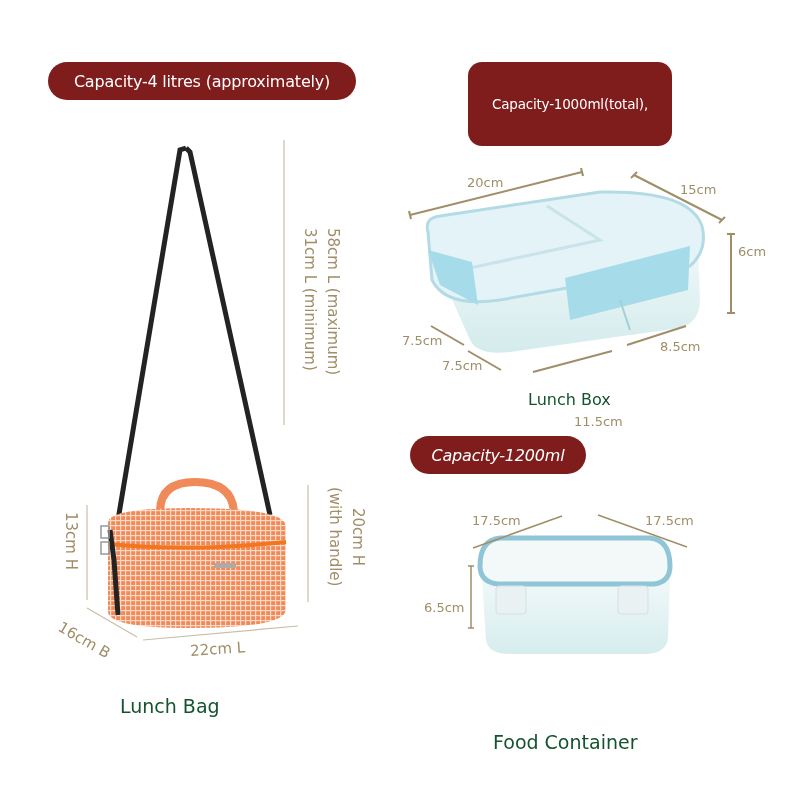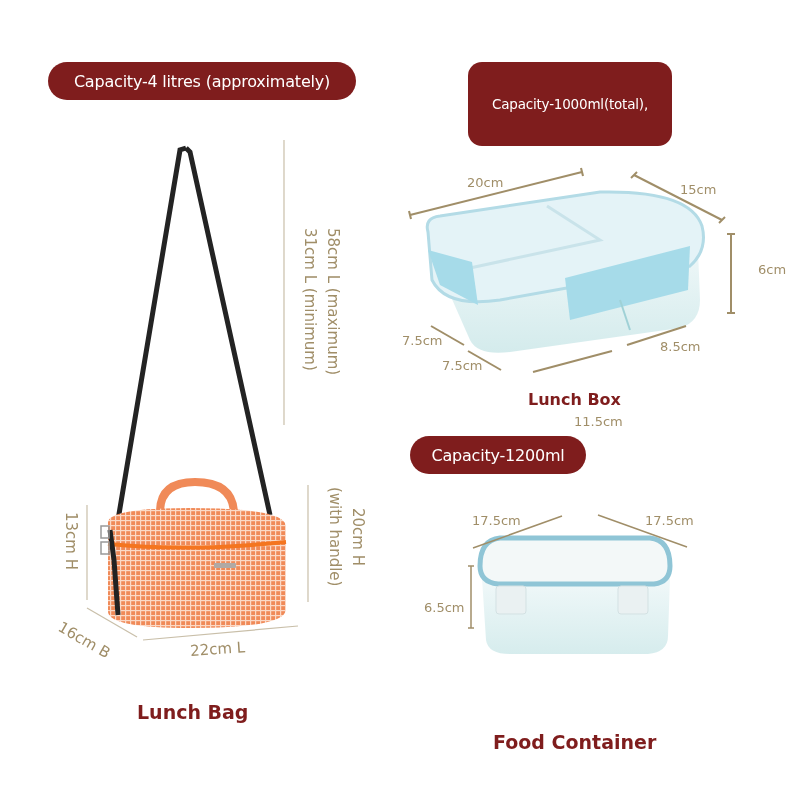--- a/index.html
+++ b/index.html
@@ -6,26 +6,26 @@
   body { width: 800px; height: 800px; position: relative; overflow: hidden;
          font-family: "DejaVu Sans", "Liberation Sans", sans-serif; }
   .pill {
     position: absolute; background: #7f1d1d; color: #ffffff;
     border-radius: 20px; text-align: center; display: flex;
     align-items: center; justify-content: center; letter-spacing: -0.2px;
   }
   .pill-bag { left: 48px; top: 62px; width: 308px; height: 38px; font-size: 16px; }
   .pill-box { left: 468px; top: 62px; width: 204px; height: 84px; font-size: 13.5px;
               line-height: 21px; flex-direction: column; border-radius: 14px; }
-  .pill-food { left: 410px; top: 436px; width: 176px; height: 38px; font-size: 16px; }
+  .pill-food { left: 410px; top: 436px; width: 176px; height: 38px; font-size: 16px; font-style: italic; }
   .dim { position: absolute; color: #a08e68; font-size: 13px; white-space: nowrap; }
   .dim-lg { font-size: 15px; }
   .vtext { position: absolute; color: #a08e68; font-size: 15px; white-space: nowrap;
            transform-origin: left top; transform: rotate(90deg); line-height: 19px; }
-  .title { position: absolute; font-weight: bold; color: #7f1d1d; font-size: 19px; white-space: nowrap; }
+  .title { position: absolute; font-weight: normal; color: #14532d; font-size: 19px; white-space: nowrap; }
   svg.layer { position: absolute; left: 0; top: 0; }
 </style>
 </head>
 <body>
 
 <svg class="layer" width="800" height="800" viewBox="0 0 800 800">
   <defs>
     <pattern id="gingham" width="5" height="5" patternUnits="userSpaceOnUse">
       <rect width="5" height="5" fill="#f08a58"></rect>
       <rect width="5" height="1.2" fill="#fbd9c6"></rect>
@@ -120,25 +120,25 @@
   <span>Capacity-1200ml</span>
 </div>
 
 <div class="vtext" style="left:342px; top:228px;">58cm L (maximum)</div>
 <div class="vtext" style="left:319px; top:228px;">31cm L (minimum)</div>
 <div class="vtext" style="left:367px; top:508px;">20cm H</div>
 <div class="vtext" style="left:344px; top:487px;">(with handle)</div>
 <div class="vtext" style="left:80px; top:512px;">13cm H</div>
 <div class="dim dim-lg" style="left:64px; top:618px; transform: rotate(30deg); transform-origin:left top;">16cm B</div>
 <div class="dim dim-lg" style="left:190px; top:640px; transform: rotate(-4deg);">22cm L</div>
-<div class="title" style="left:137px; top:695px;margin-top:6px;">Lunch Bag</div>
+<div class="title" style="left:120px; top:695px;">Lunch Bag</div>
 
 <div class="dim" style="left:467px; top:175px;">20cm</div>
 <div class="dim" style="left:680px; top:182px;">15cm</div>
-<div class="dim" style="left:738px; top:262px;margin-left:20px;">6cm</div>
+<div class="dim" style="left:738px; top:244px;">6cm</div>
 <div class="dim" style="left:402px; top:333px;">7.5cm</div>
 <div class="dim" style="left:442px; top:358px;">7.5cm</div>
 <div class="dim" style="left:574px; top:366px;margin-top:48px;">11.5cm</div>
 <div class="dim" style="left:660px; top:339px;text-align:right;">8.5cm</div>
 <div class="title" style="left:528px; top:390px; font-size:16px;">Lunch Box</div>
 
 <div class="dim" style="left:472px; top:513px;">17.5cm</div>
 <div class="dim" style="left:645px; top:513px;">17.5cm</div>
 <div class="dim" style="left:424px; top:600px;">6.5cm</div>
 <div class="title" style="left:493px; top:691px;margin-top:40px;">Food Container</div>

